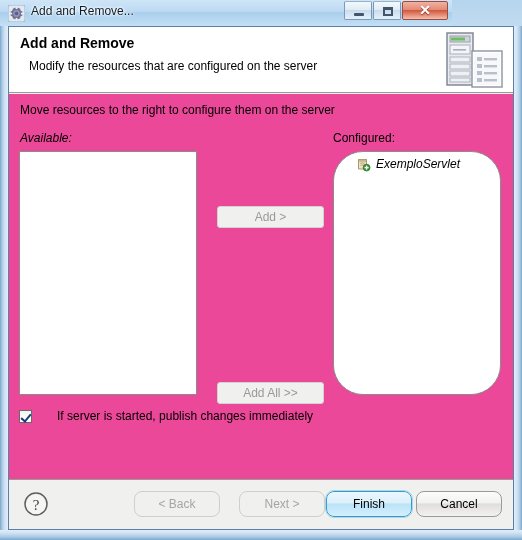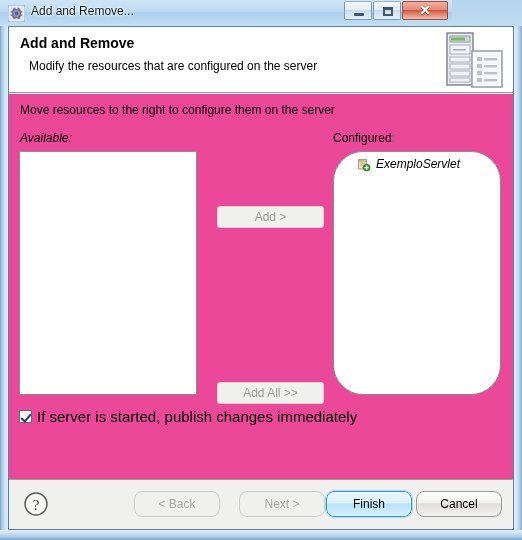--- a/index.html
+++ b/index.html
@@ -260,21 +260,21 @@
   }
   .cb::after {
     content: "";
     position: absolute;
     left: 3px; top: 1px;
     width: 4px; height: 8px;
     border: solid #1b3c7a;
     border-width: 0 2px 2px 0;
     transform: rotate(40deg);
   }
-  #checkbox-label { font-size: 15px; color: #000000; }
+  #checkbox-label { font-size: 12px; color: #000000; margin-left: 20px; }
 
   
   #footer {
     position: absolute;
     left: 0; bottom: 0;
     width: 504px; height: 50px;
     background: #f0f0ee;
     border-top: 1px solid #9a9a94;
     box-sizing: border-box;
   }

